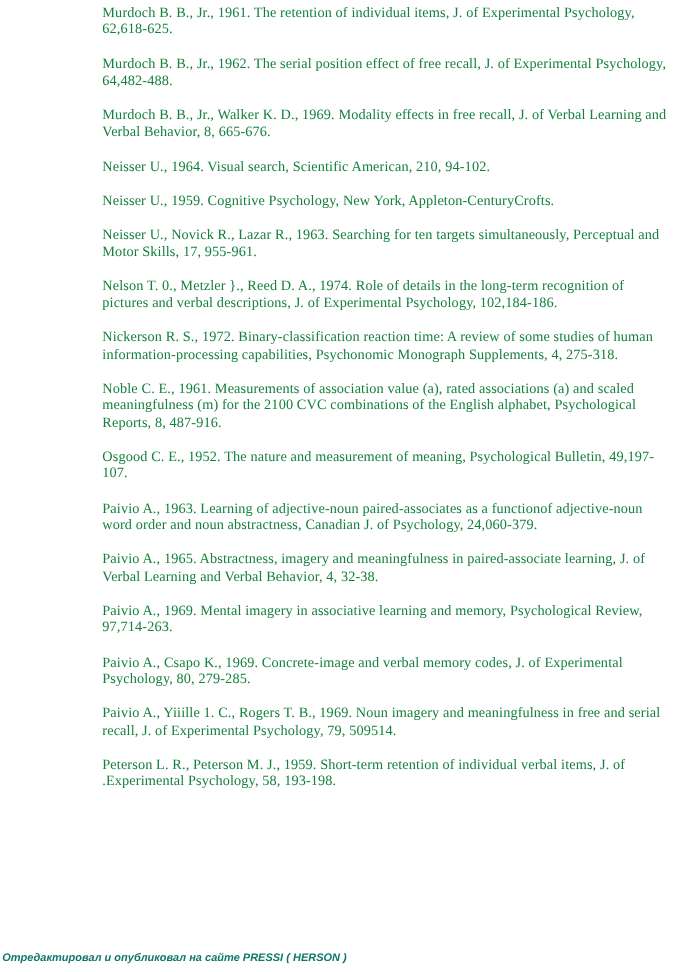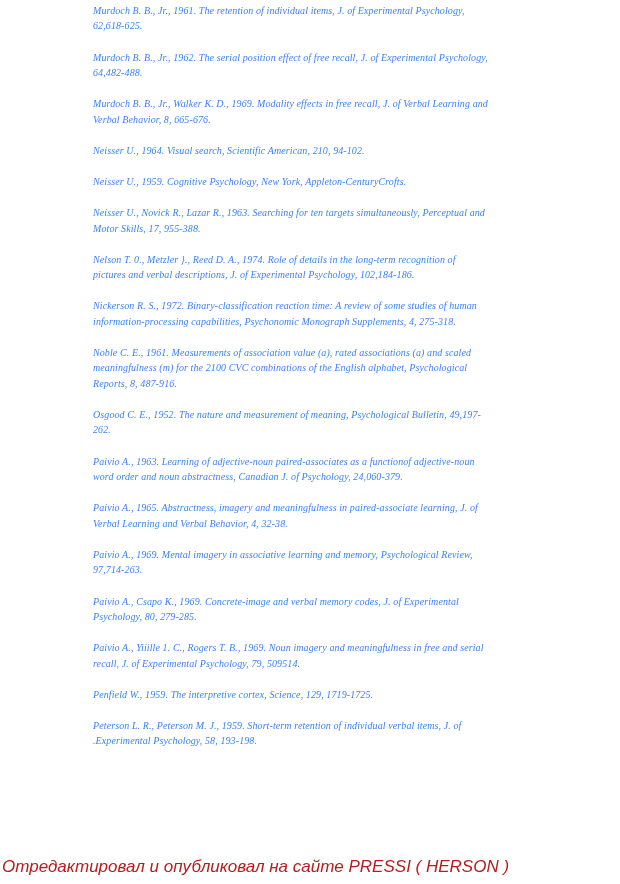--- a/index.html
+++ b/index.html
@@ -15,69 +15,68 @@
     font-family: "Liberation Serif", serif;
   }
   .refs {
     position: absolute;
     top: 3px;
     left: 93px;
     width: 528px;
   }
   .ref {
     margin: 0 0 15.8px 0;
-    font-size: 10px;
+    font-size: 13px;
     line-height: 15.4px;
-    color: #3b82f6;
+    color: #15803d;
     white-space: pre-line;
     letter-spacing: 0.1px;
-    font-style: italic;
   }
   .watermark {
     position: absolute;
     left: 2px;
     bottom: 7px;
     font-family: "Liberation Sans", sans-serif;
     font-style: italic;
-    font-size: 17px;
-    color: #b91c1c;
+    font-size: 10px;
+    color: #0f766e;
     white-space: nowrap;
+    font-weight: bold;
   }
 </style>
 </head>
 <body>
 
 <div class="refs">
   <p class="ref">Murdoch B. B., Jr., 1961. The retention of individual items, J. of Experimental Psychology,
 62,618-625.</p>
   <p class="ref">Murdoch B. B., Jr., 1962. The serial position effect of free recall, J. of Experimental Psychology,
 64,482-488.</p>
   <p class="ref">Murdoch B. B., Jr., Walker K. D., 1969. Modality effects in free recall, J. of Verbal Learning and
 Verbal Behavior, 8, 665-676.</p>
   <p class="ref">Neisser U., 1964. Visual search, Scientific American, 210, 94-102.</p>
   <p class="ref">Neisser U., 1959. Cognitive Psychology, New York, Appleton-CenturyCrofts.</p>
   <p class="ref">Neisser U., Novick R., Lazar R., 1963. Searching for ten targets simultaneously, Perceptual and
-Motor Skills, 17, 955-388.</p>
+Motor Skills, 17, 955-961.</p>
   <p class="ref">Nelson T. 0., Metzler }., Reed D. A., 1974. Role of details in the long-term recognition of
 pictures and verbal descriptions, J. of Experimental Psychology, 102,184-186.</p>
   <p class="ref">Nickerson R. S., 1972. Binary-classification reaction time: A review of some studies of human
 information-processing capabilities, Psychonomic Monograph Supplements, 4, 275-318.</p>
   <p class="ref">Noble C. E., 1961. Measurements of association value (a), rated associations (a) and scaled
 meaningfulness (m) for the 2100 CVC combinations of the English alphabet, Psychological
 Reports, 8, 487-916.</p>
   <p class="ref">Osgood C. E., 1952. The nature and measurement of meaning, Psychological Bulletin, 49,197-
-262.</p>
+107.</p>
   <p class="ref">Paivio A., 1963. Learning of adjective-noun paired-associates as a functionof adjective-noun
 word order and noun abstractness, Canadian J. of Psychology, 24,060-379.</p>
   <p class="ref">Paivio A., 1965. Abstractness, imagery and meaningfulness in paired-associate learning, J. of
 Verbal Learning and Verbal Behavior, 4, 32-38.</p>
   <p class="ref">Paivio A., 1969. Mental imagery in associative learning and memory, Psychological Review,
 97,714-263.</p>
   <p class="ref">Paivio A., Csapo K., 1969. Concrete-image and verbal memory codes, J. of Experimental
 Psychology, 80, 279-285.</p>
   <p class="ref">Paivio A., Yiiille 1. C., Rogers T. B., 1969. Noun imagery and meaningfulness in free and serial
 recall, J. of Experimental Psychology, 79, 509514.</p>
-  <p class="ref">Penfield W., 1959. The interpretive cortex, Science, 129, 1719-1725.</p>
   <p class="ref">Peterson L. R., Peterson M. J., 1959. Short-term retention of individual verbal items, J. of
 .Experimental Psychology, 58, 193-198.</p>
 </div>
 
 <div class="watermark">Отредактировал и опубликовал на сайте PRESSI ( HERSON )</div>
 
 </body></html>

